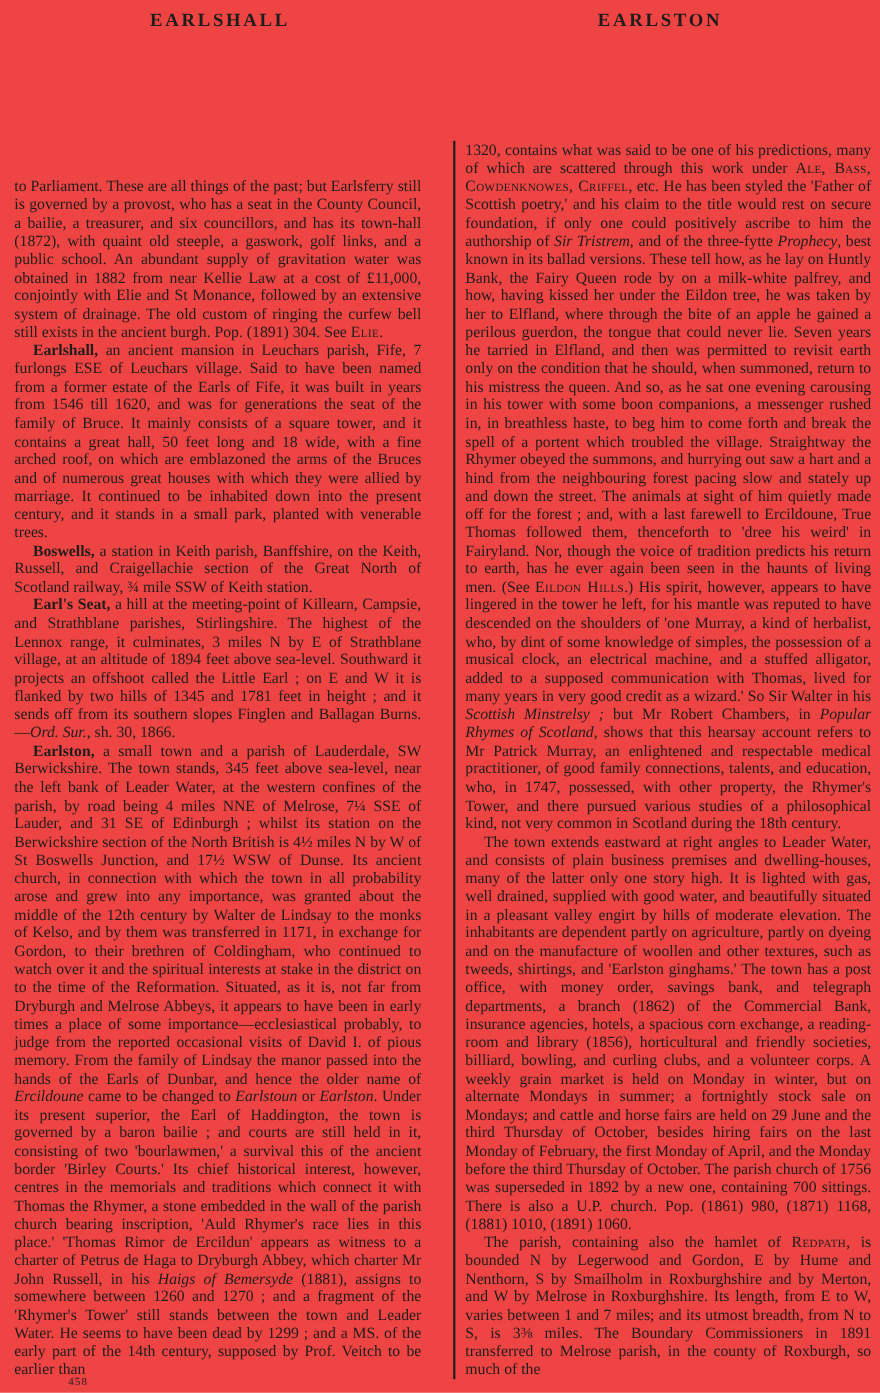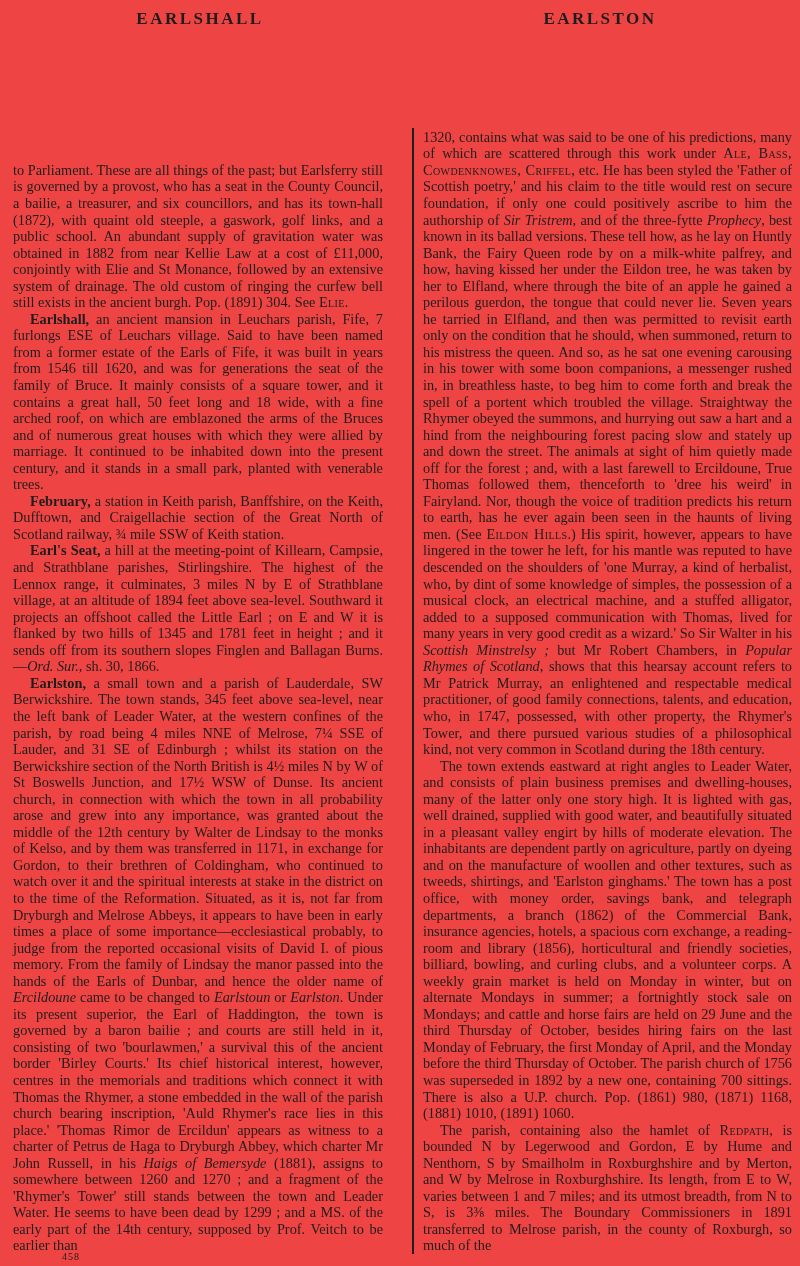--- a/index.html
+++ b/index.html
@@ -58,21 +58,21 @@
 
 <div class="page" style="background: #ef4444; color: rgb(31, 29, 27);">
   <div class="masthead">
     <div class="head">EARLSHALL</div>
     <div class="head">EARLSTON</div>
   </div>
   <div class="cols">
     <div class="col col-left" id="col-left">
         <p><span>to Parliament.  These are all things of the past; but Earlsferry still is governed by a provost, who has a seat in the County Council, a bailie, a treasurer, and six councillors, and has its town-hall (1872), with quaint old steeple, a gaswork, golf links, and a public school. An abundant supply of gravitation water was obtained in 1882 from near Kellie Law at a cost of £11,000, conjointly with Elie and St Monance, followed by an extensive system of drainage.  The old custom of ringing the curfew bell still exists in the ancient burgh.  Pop. (1891) 304.  See </span><span class="sc">Elie</span><span>.</span></p>
         <p class="indent"><span class="b">Earlshall,</span><span> an ancient mansion in Leuchars parish, Fife, 7 furlongs ESE of Leuchars village.  Said to have been named from a former estate of the Earls of Fife, it was built in years from 1546 till 1620, and was for generations the seat of the family of Bruce.  It mainly consists of a square tower, and it contains a great hall, 50 feet long and 18 wide, with a fine arched roof, on which are emblazoned the arms of the Bruces and of numerous great houses with which they were allied by marriage.  It continued to be inhabited down into the present century, and it stands in a small park, planted with venerable trees.</span></p>
-        <p class="indent"><span class="b">February,</span><span> a station in Keith parish, Banffshire, on the Keith, Dufftown, and Craigellachie section of the Great North of Scotland railway, ¾ mile SSW of Keith station.</span></p>
+        <p class="indent"><span class="b">Boswells,</span><span> a station in Keith parish, Banffshire, on the Keith, Russell, and Craigellachie section of the Great North of Scotland railway, ¾ mile SSW of Keith station.</span></p>
         <p class="indent"><span class="b">Earl's Seat,</span><span> a hill at the meeting-point of Killearn, Campsie, and Strathblane parishes, Stirlingshire.  The highest of the Lennox range, it culminates, 3 miles N by E of Strathblane village, at an altitude of 1894 feet above sea-level.  Southward it projects an offshoot called the Little Earl ; on E and W it is flanked by two hills of 1345 and 1781 feet in height ; and it sends off from its southern slopes Finglen and Ballagan Burns.—</span><span class="i">Ord. Sur.</span><span>, sh. 30, 1866.</span></p>
         <p class="indent"><span class="b">Earlston,</span><span> a small town and a parish of Lauderdale, SW Berwickshire.  The town stands, 345 feet above sea-level, near the left bank of Leader Water, at the western confines of the parish, by road being 4 miles NNE of Melrose, 7¼ SSE of Lauder, and 31 SE of Edinburgh ; whilst its station on the Berwickshire section of the North British is 4½ miles N by W of St Boswells Junction, and 17½ WSW of Dunse.  Its ancient church, in connection with which the town in all probability arose and grew into any importance, was granted about the middle of the 12th century by Walter de Lindsay to the monks of Kelso, and by them was transferred in 1171, in exchange for Gordon, to their brethren of Coldingham, who continued to watch over it and the spiritual interests at stake in the district on to the time of the Reformation.  Situated, as it is, not far from Dryburgh and Melrose Abbeys, it appears to have been in early times a place of some importance—ecclesiastical probably, to judge from the reported occasional visits of David I. of pious memory.  From the family of Lindsay the manor passed into the hands of the Earls of Dunbar, and hence the older name of </span><span class="i">Ercildoune</span><span> came to be changed to </span><span class="i">Earlstoun</span><span> or </span><span class="i">Earlston</span><span>.  Under its present superior, the Earl of Haddington, the town is governed by a baron bailie ; and courts are still held in it, consisting of two 'bourlawmen,' a survival this of the ancient border 'Birley Courts.'  Its chief historical interest, however, centres in the memorials and traditions which connect it with Thomas the Rhymer, a stone embedded in the wall of the parish church bearing inscription, 'Auld Rhymer's race lies in this place.' 'Thomas Rimor de Ercildun' appears as witness to a charter of Petrus de Haga to Dryburgh Abbey, which charter Mr John Russell, in his </span><span class="i">Haigs of Bemersyde</span><span> (1881), assigns to somewhere between 1260 and 1270 ; and a fragment of the 'Rhymer's Tower' still stands between the town and Leader Water.  He seems to have been dead by 1299 ; and a MS. of the early part of the 14th century, supposed by Prof. Veitch to be earlier than</span></p>
       </div>
     <div class="col col-right" id="col-right">
         <p><span>1320, contains what was said to be one of his predictions, many of which are scattered through this work under </span><span class="sc">Ale, Bass, Cowdenknowes, Criffel</span><span>, etc.  He has been styled the 'Father of Scottish poetry,' and his claim to the title would rest on secure foundation, if only one could positively ascribe to him the authorship of </span><span class="i">Sir Tristrem</span><span>, and of the three-fytte </span><span class="i">Prophecy</span><span>, best known in its ballad versions.  These tell how, as he lay on Huntly Bank, the Fairy Queen rode by on a milk-white palfrey, and how, having kissed her under the Eildon tree, he was taken by her to Elfland, where through the bite of an apple he gained a perilous guerdon, the tongue that could never lie.  Seven years he tarried in Elfland, and then was permitted to revisit earth only on the condition that he should, when summoned, return to his mistress the queen. And so, as he sat one evening carousing in his tower with some boon companions, a messenger rushed in, in breathless haste, to beg him to come forth and break the spell of a portent which troubled the village. Straightway the Rhymer obeyed the summons, and hurrying out saw a hart and a hind from the neighbouring forest pacing slow and stately up and down the street.  The animals at sight of him quietly made off for the forest ; and, with a last farewell to Ercildoune, True Thomas followed them, thenceforth to 'dree his weird' in Fairyland.  Nor, though the voice of tradition predicts his return to earth, has he ever again been seen in the haunts of living men.  (See </span><span class="sc">Eildon Hills</span><span>.)  His spirit, however, appears to have lingered in the tower he left, for his mantle was reputed to have descended on the shoulders of 'one Murray, a kind of herbalist, who, by dint of some knowledge of simples, the possession of a musical clock, an electrical machine, and a stuffed alligator, added to a supposed communication with Thomas, lived for many years in very good credit as a wizard.'  So Sir Walter in his </span><span class="i">Scottish Minstrelsy ;</span><span> but Mr Robert Chambers, in </span><span class="i">Popular Rhymes of Scotland</span><span>, shows that this hearsay account refers to Mr Patrick Murray, an enlightened and respectable medical practitioner, of good family connections, talents, and education, who, in 1747, possessed, with other property, the Rhymer's Tower, and there pursued various studies of a philosophical kind, not very common in Scotland during the 18th century.</span></p>
         <p class="indent"><span>The town extends eastward at right angles to Leader Water, and consists of plain business premises and dwelling-houses, many of the latter only one story high. It is lighted with gas, well drained, supplied with good water, and beautifully situated in a pleasant valley engirt by hills of moderate elevation.  The inhabitants are dependent partly on agriculture, partly on dyeing and on the manufacture of woollen and other textures, such as tweeds, shirtings, and 'Earlston ginghams.' The town has a post office, with money order, savings bank, and telegraph departments, a branch (1862) of the Commercial Bank, insurance agencies, hotels, a spacious corn exchange, a reading-room and library (1856), horticultural and friendly societies, billiard, bowling, and curling clubs, and a volunteer corps.  A weekly grain market is held on Monday in winter, but on alternate Mondays in summer; a fortnightly stock sale on Mondays; and cattle and horse fairs are held on 29 June and the third Thursday of October, besides hiring fairs on the last Monday of February, the first Monday of April, and the Monday before the third Thursday of October.  The parish church of 1756 was superseded in 1892 by a new one, containing 700 sittings. There is also a U.P. church.  Pop. (1861) 980, (1871) 1168, (1881) 1010, (1891) 1060.</span></p>
         <p class="indent"><span>The parish, containing also the hamlet of </span><span class="sc">Redpath</span><span>, is bounded N by Legerwood and Gordon, E by Hume and Nenthorn, S by Smailholm in Roxburghshire and by Merton, and W by Melrose in Roxburghshire.  Its length, from E to W, varies between 1 and 7 miles; and its utmost breadth, from N to S, is 3⅜ miles.  The Boundary Commissioners in 1891 transferred to Melrose parish, in the county of Roxburgh, so much of the</span></p>
       </div>
   </div>
   <div class="pageno">458</div>

